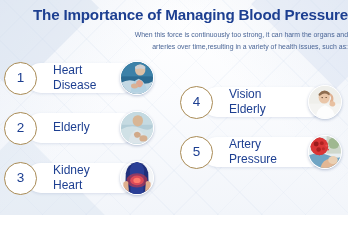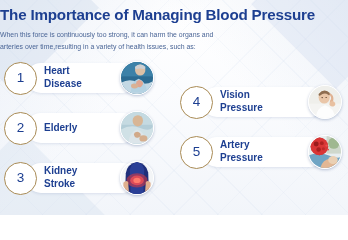--- a/index.html
+++ b/index.html
@@ -67,21 +67,21 @@
     width: 120px; height: 120px;
     transform: rotate(45deg);
     background: rgba(205,218,236,0.30);
     pointer-events: none;
   }
 
   
   .header {
     position: absolute;
     left: 0; right: 0; top: 6px;
-    text-align: left;
+    text-align: right;
     z-index: 4;
   }
 
   .title {
     font-size: 15.2px;
     font-weight: bold;
     color: #1d3f91;
     letter-spacing: -0.2px;
     line-height: 1.15;
     white-space: nowrap;
@@ -139,23 +139,23 @@
     justify-content: center;
     font-size: 13.5px;
     color: #1d3f91;
     font-weight: normal;
     line-height: 1;
   }
 
   .label {
     position: relative;
     z-index: 3;
-    margin-left: 7px;
-    font-size: 10px;
-    font-weight: bold;
+    margin-left: 16px;
+    font-size: 12px;
+    font-weight: normal;
     color: #1d3f91;
     line-height: 1.28;
     white-space: pre-line;
     flex: 1 1 auto;
   }
 
   .thumb {
     position: relative;
     z-index: 3;
     flex: 0 0 auto;
@@ -235,21 +235,21 @@
           <rect x="0" y="0" width="40" height="40" fill="#1d4e6b" opacity="0.05"></rect>
         </svg>
         <span class="sr-only">Older man in pale blue shirt holding his chest</span>
       </div>
     </div>
 
     <div class="item">
       <div class="pill"></div>
       <div class="num-circle">3</div>
       <div class="label">Kidney
-Stroke</div>
+Heart</div>
       <div class="thumb">
         <svg viewBox="0 0 40 40" preserveAspectRatio="xMidYMid slice" aria-hidden="true">
           <rect x="0" y="0" width="40" height="40" fill="#f3f5f7"></rect>
           <path d="M20 0 Q8 2 6 14 L5 40 L35 40 L34 13 Q32 2 20 0 Z" fill="#1f2f7a"></path>
           <path d="M20 0 Q13 1.5 11 9 L12 40 L28 40 L29 9 Q27 1.5 20 0 Z" fill="#2a3f96"></path>
           <ellipse cx="20" cy="23" rx="13" ry="9" fill="#e0393e" opacity="0.55"></ellipse>
           <ellipse cx="20" cy="23" rx="8.5" ry="6" fill="#f05055" opacity="0.8"></ellipse>
           <ellipse cx="20" cy="23" rx="4.5" ry="3.4" fill="#ff7b6b"></ellipse>
           <path d="M3 26 q3 -4 6 -1 l1 15 l-7 0 Z" fill="#e0b08e"></path>
           <path d="M37 26 q-3 -4 -6 -1 l-1 15 l7 0 Z" fill="#e0b08e"></path>
@@ -259,21 +259,21 @@
     </div>
 
   </div>
 
   <div class="col col-right">
 
     <div class="item">
       <div class="pill"></div>
       <div class="num-circle">4</div>
       <div class="label">Vision
-Pressure</div>
+Elderly</div>
       <div class="thumb">
         <svg viewBox="0 0 40 40" preserveAspectRatio="xMidYMid slice" aria-hidden="true">
           <rect x="0" y="0" width="40" height="40" fill="#f4f4f2"></rect>
           <rect x="0" y="0" width="40" height="22" fill="#efefea"></rect>
           <path d="M8 40 Q10 27 20 24 Q31 27 33 40 Z" fill="#fdfdfd"></path>
           <ellipse cx="19" cy="14" rx="7" ry="8" fill="#e9c3a4"></ellipse>
           <path d="M12 10 Q19 2 26.5 9 Q27 13 24 11 Q19 7.5 14 12 Q11.5 13 12 10 Z" fill="#8a6647"></path>
           <path d="M25 9 q5 1 5.5 6 q0.5 5 -3 7 l-1.5 -3 q2.5 -2 1.5 -5 Z" fill="#dfae8d"></path>
           <path d="M26 20 q4 -3 6.5 1 q1.5 3 -2 4.5 q-3.5 1 -5 -2 Z" fill="#e7bd9b"></path>
           <ellipse cx="16.5" cy="14.5" rx="1.1" ry="0.7" fill="#6b4a33"></ellipse>

